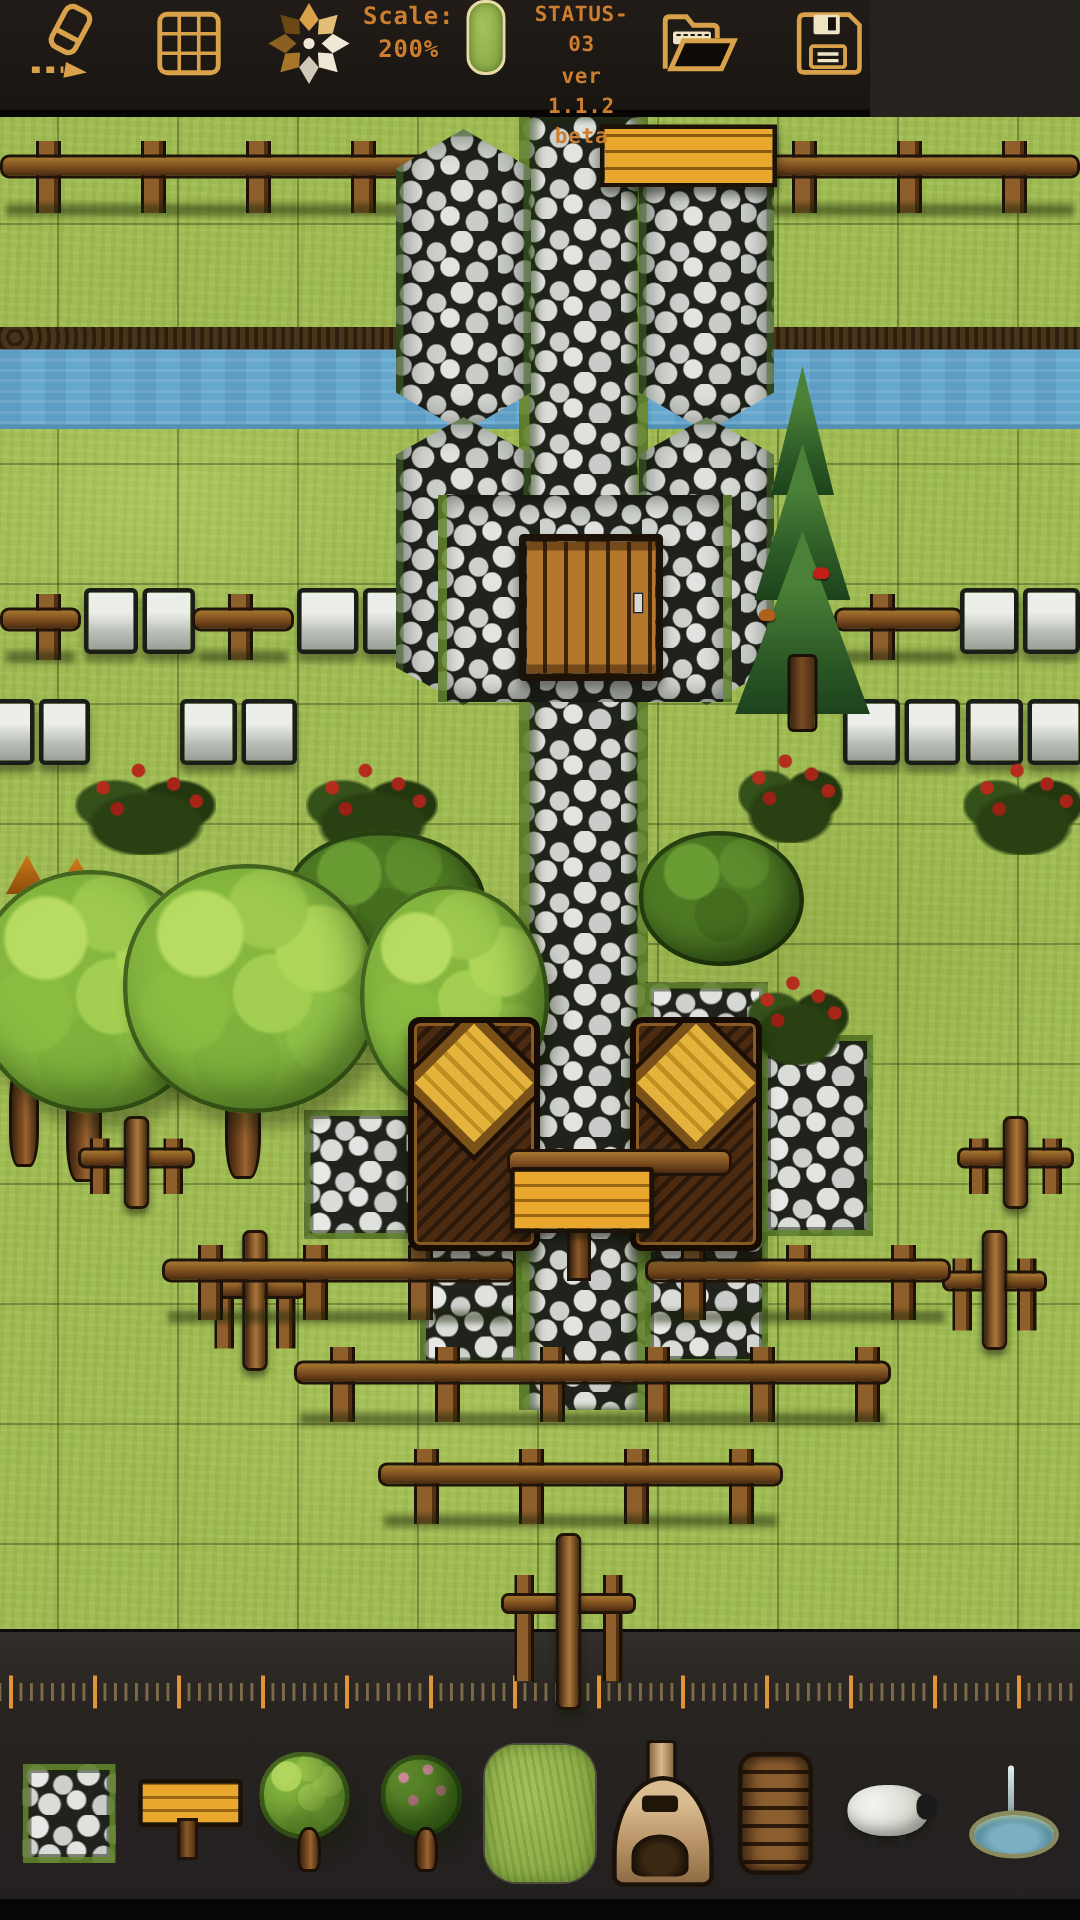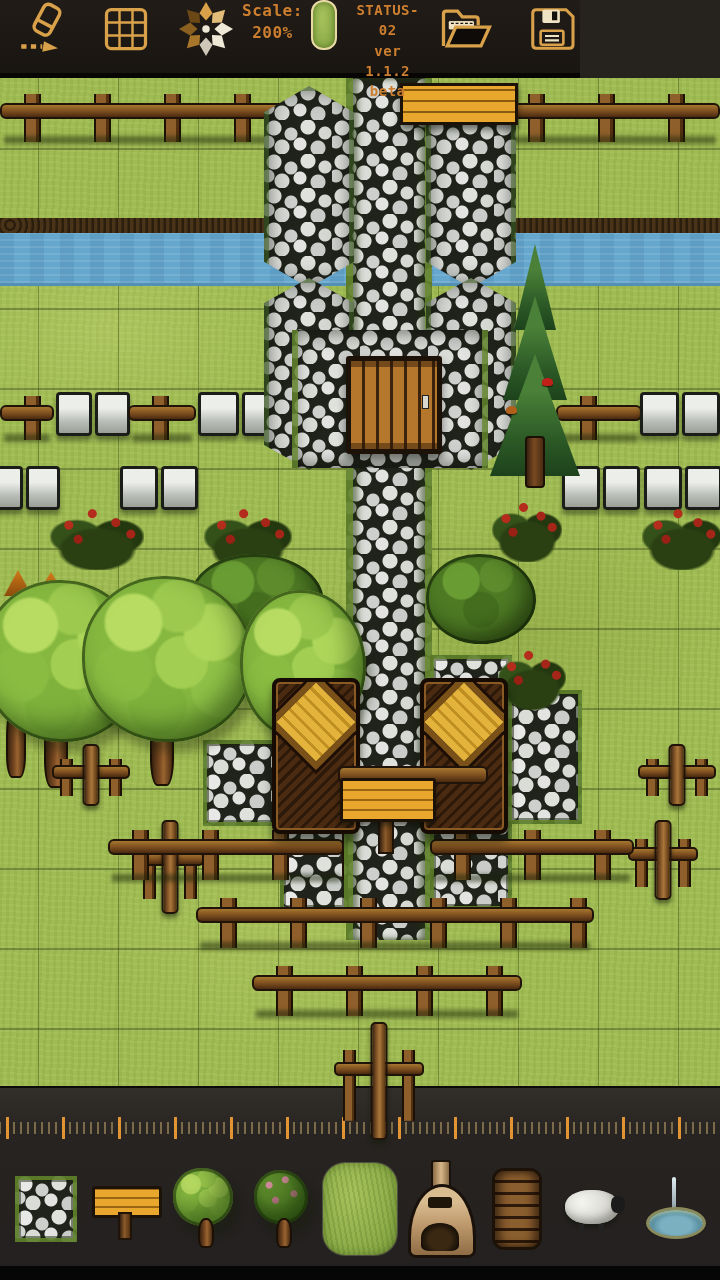--- a/index.html
+++ b/index.html
@@ -242,21 +242,21 @@
         </g>
         <circle cx="30" cy="30" r="4" fill="#efe8d6"></circle>
       </svg>
     </div>
     <div id="scale-block" class="tb-text">
       <div>Scale:</div>
       <div>200%</div>
     </div>
     <div id="tile-preview"></div>
     <div id="status-block" class="tb-text">
-      <div>STATUS-02</div>
+      <div>STATUS-03</div>
       <div>ver 1.1.2 beta</div>
     </div>
     <div class="tb-icon" style="width:62px;margin-left:10px;">
       <svg width="60" height="60" viewBox="0 0 64 64">
         <path d="M8 50 V16 q0-3 3-3 h12 l5 6 h14 q3 0 3 3 v6" fill="none" stroke="#d9a24a" stroke-width="3.5"></path>
         <rect x="13" y="23" width="28" height="10" rx="2" fill="#efe3c4" stroke="#1a140e" stroke-width="1"></rect>
         <path d="M16 26 h3 M21 26 h3 M26 26 h3 M31 26 h3 M36 26 h3" stroke="#1a140e" stroke-width="1.5"></path>
         <path d="M12 50 l9-20 h36 l-9 20 z" fill="#0f0b08" stroke="#d9a24a" stroke-width="3.5"></path>
       </svg>
     </div>

